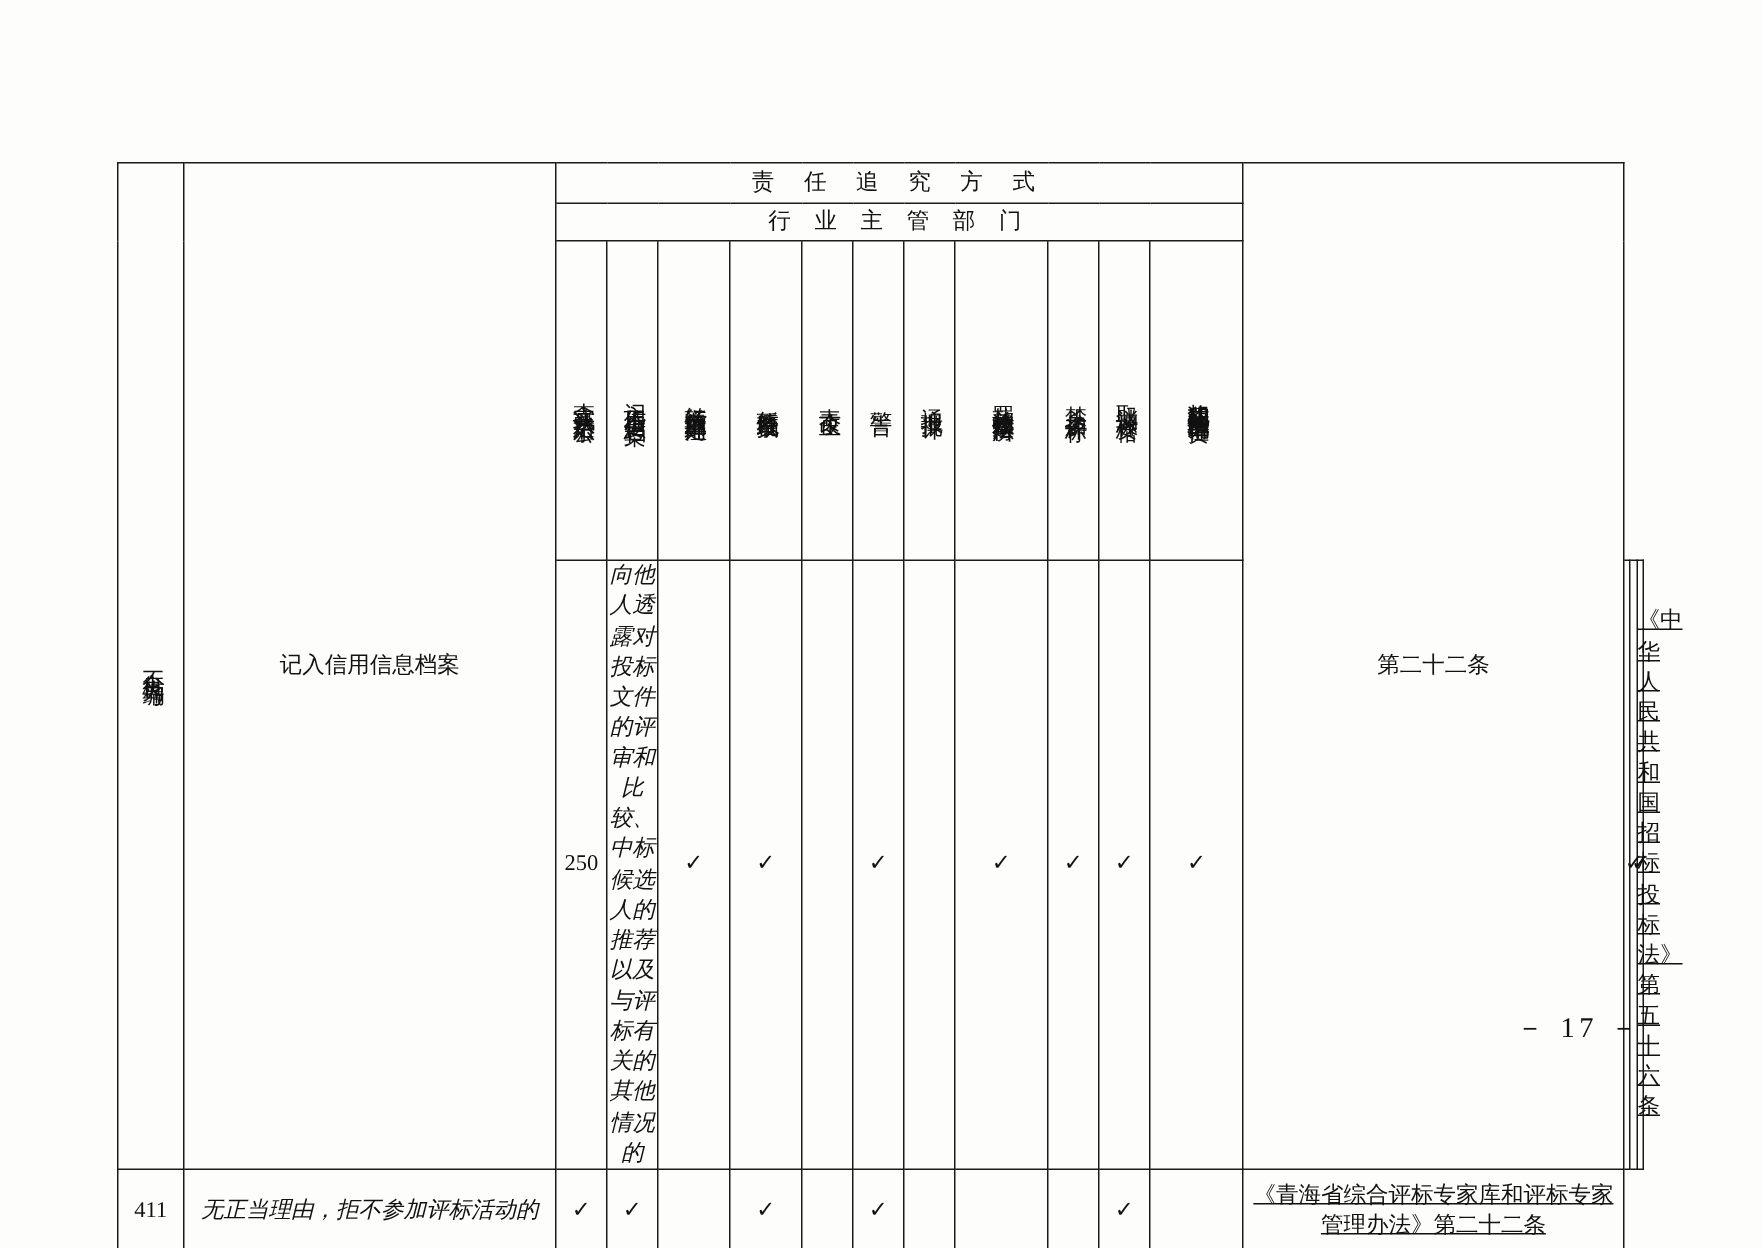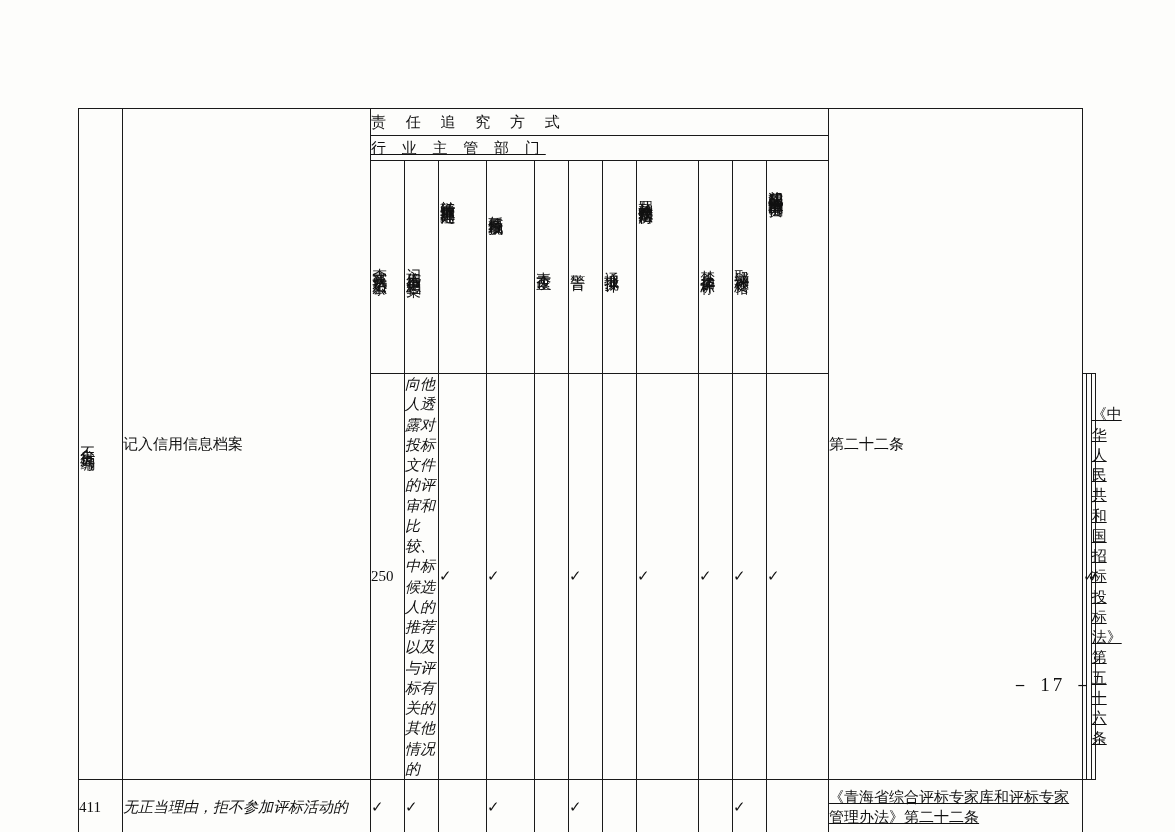--- a/index.html
+++ b/index.html
@@ -29,20 +29,21 @@
     width: 1018px;
   }
   table.doc-table {
     border-collapse: collapse;
     width: 1018px;
     table-layout: fixed;
   }
   table.doc-table td, table.doc-table th {
     border: 1px solid #1a1a1a;
     padding: 0;
+    text-align: center;
     vertical-align: middle;
     font-weight: normal;
     font-size: 15px;
     line-height: 1.35;
     color: #111;
   }
   
   .vtext {
     writing-mode: vertical-rl;
     text-orientation: upright;
@@ -76,21 +77,20 @@
     font-size: 17px;
     letter-spacing: 8px;
     padding: 6px 0;
     height: 26px;
   }
   .hdr-span2 {
     font-size: 16px;
     letter-spacing: 6px;
     padding: 5px 0;
     height: 24px;
-    text-decoration: underline;
   }
   .listcell {
     text-align: left;
     padding: 7px 10px 7px 12px;
     line-height: 1.55;
     font-size: 15px;
     font-style: italic;
   }
   .lawcell {
     text-align: left;

